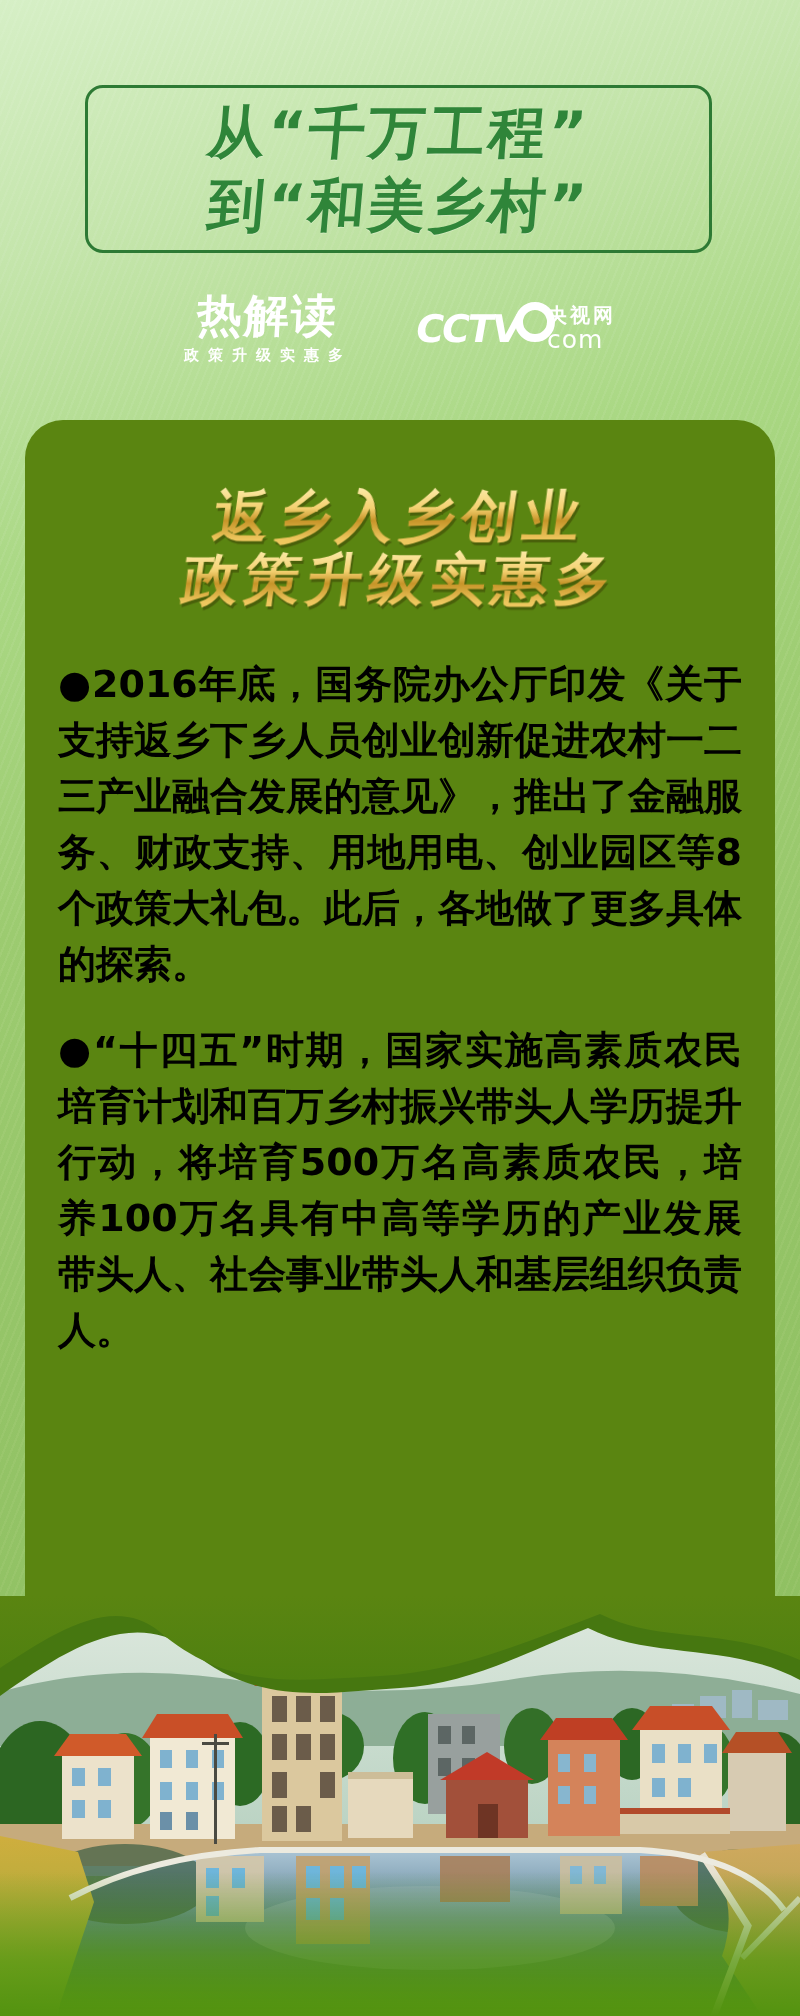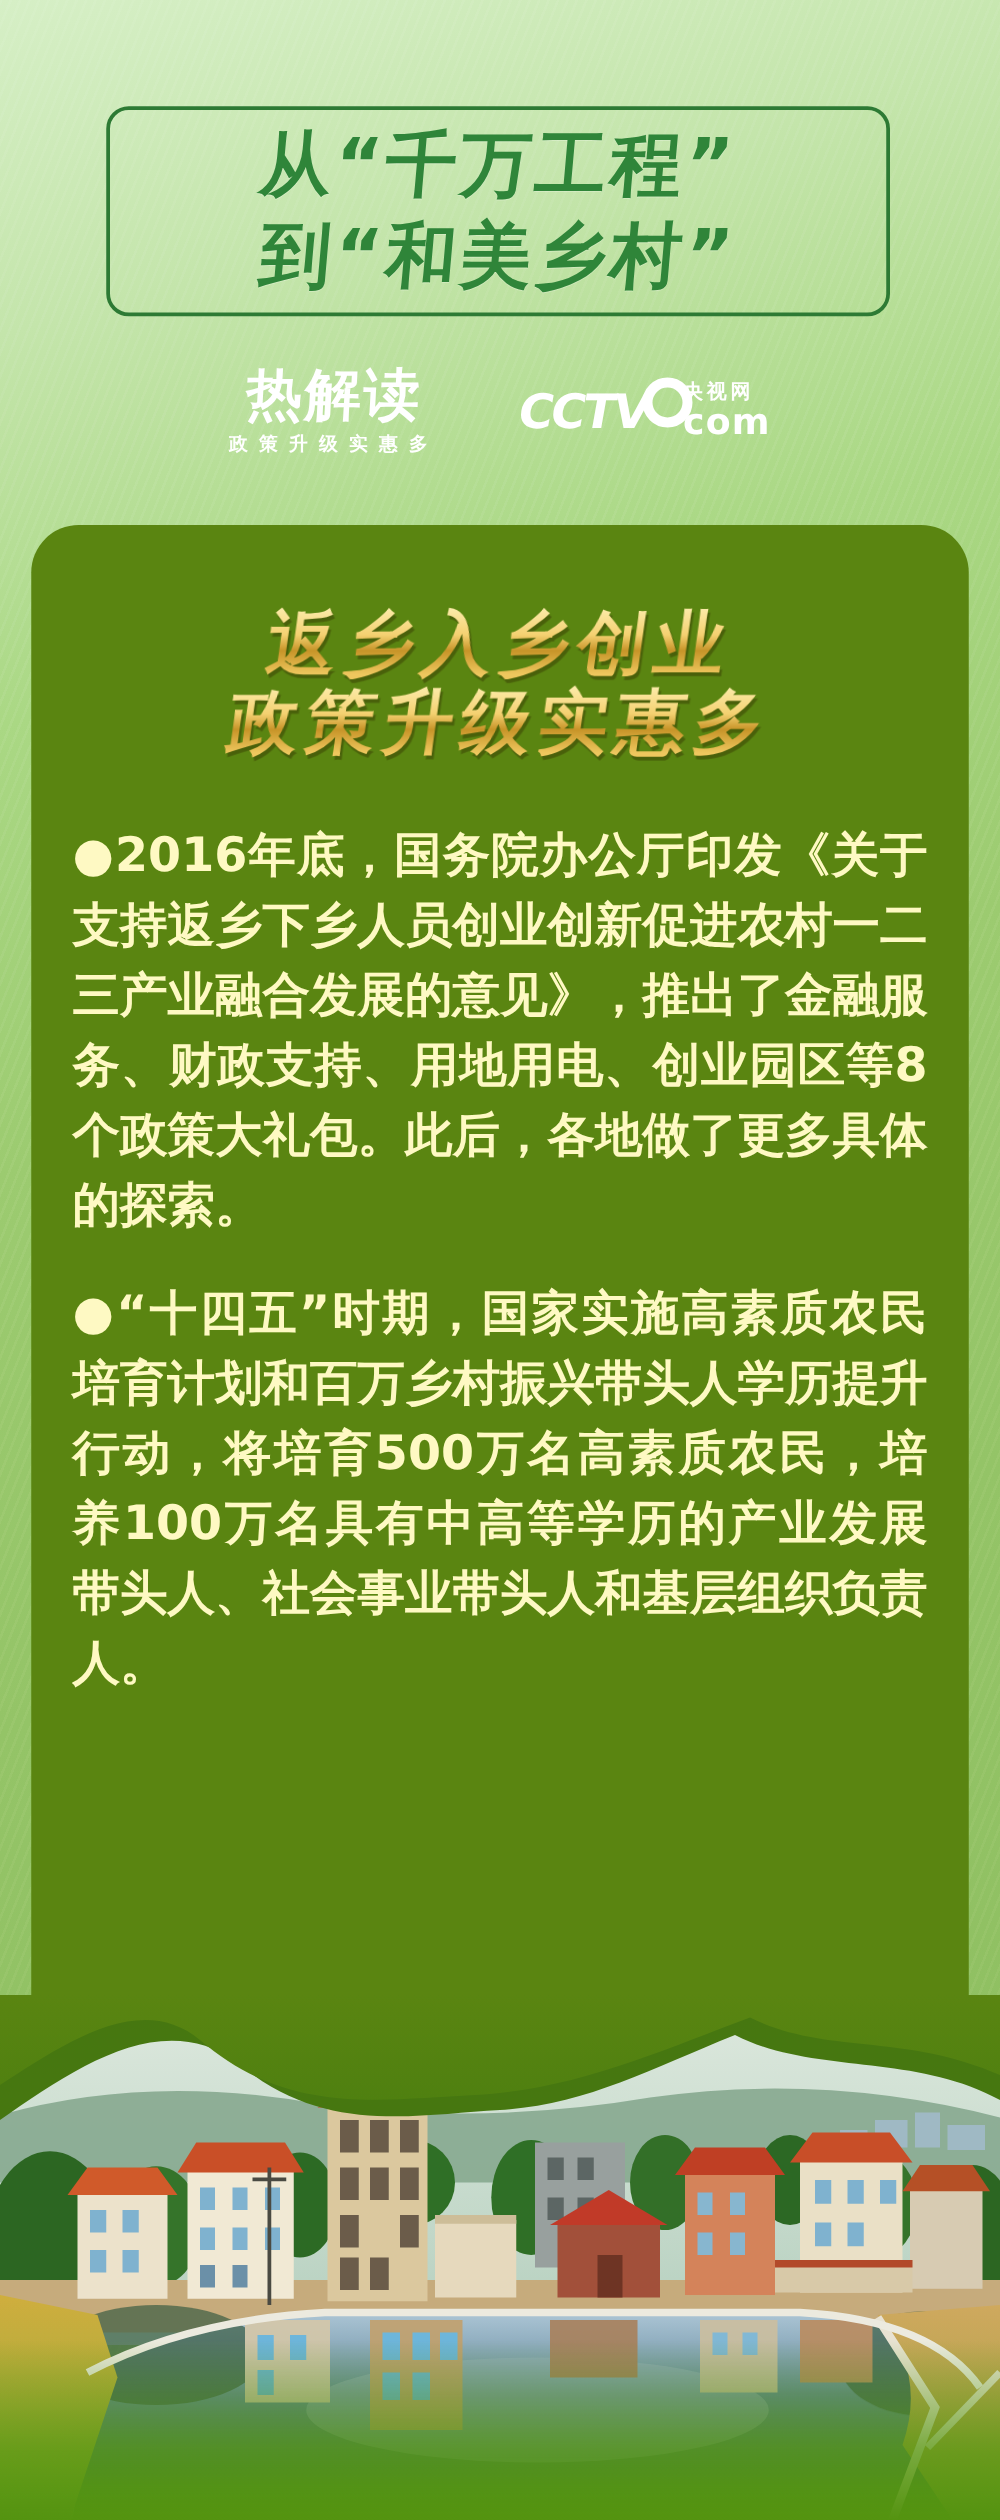--- a/index.html
+++ b/index.html
@@ -32,40 +32,40 @@
   .rejiedu{display:flex;flex-direction:column;align-items:center;}
   .rejiedu-name{font-size:45px;font-weight:900;letter-spacing:2px;line-height:1.05;transform:skewX(-3deg);}
   .rejiedu-tagline{font-size:15px;font-weight:700;letter-spacing:9px;margin-top:7px;white-space:nowrap;}
   .cctv{display:flex;align-items:center;}
   .cctv-word{font-size:38px;font-weight:800;letter-spacing:-2px;transform:skewX(-10deg);}
   .cctv-ring{
     width:40px;height:40px;border:8px solid #fff;border-radius:50%;
     margin:0 -8px 14px -4px;box-sizing:border-box;display:inline-block;
   }
   .cctv-col{display:flex;flex-direction:column;align-items:flex-start;line-height:1;}
-  .cctv-site{font-size:16px;font-weight:700;letter-spacing:3px;}
-  .cctv-domain{font-size:29px;font-weight:700;letter-spacing:1px;margin-top:2px;}
+  .cctv-site{font-size:20px;font-weight:700;letter-spacing:3px;}
+  .cctv-domain{font-size:25px;font-weight:400;letter-spacing:1px;margin-top:2px;}
   
   .panel{
     position:absolute;left:25px;top:420px;width:750px;height:1196px;
     background:#5a8511;border-radius:38px 38px 0 0;
   }
   .gold-heading{margin-top:64px;text-align:center;}
   .gold-line{
     display:block;font-size:56px;font-weight:900;letter-spacing:6px;line-height:63px;
     transform:skewX(-8deg);
     background:linear-gradient(180deg,#fdeeb0 0%,#f4d171 38%,#c79428 58%,#eec75e 88%);
     -webkit-background-clip:text;background-clip:text;color:transparent;
     filter:drop-shadow(2px 3px 0 rgba(58,66,4,.55));
     white-space:nowrap;
   }
   .paragraphs{margin:46px 33px 0 33px;}
   .paragraphs p{
     margin:0 0 30px 0;font-size:38px;line-height:56px;font-weight:600;
-    color:#fef9c3;text-align:justify;text-justify:inter-ideograph;
+    color:#000000;text-align:justify;text-justify:inter-ideograph;
   }
   
   .photo{position:absolute;left:0;top:1596px;width:800px;height:420px;}
   .photo svg{display:block;}
 </style>
 </head>
 <body>
 
 <div class="poster">
 

